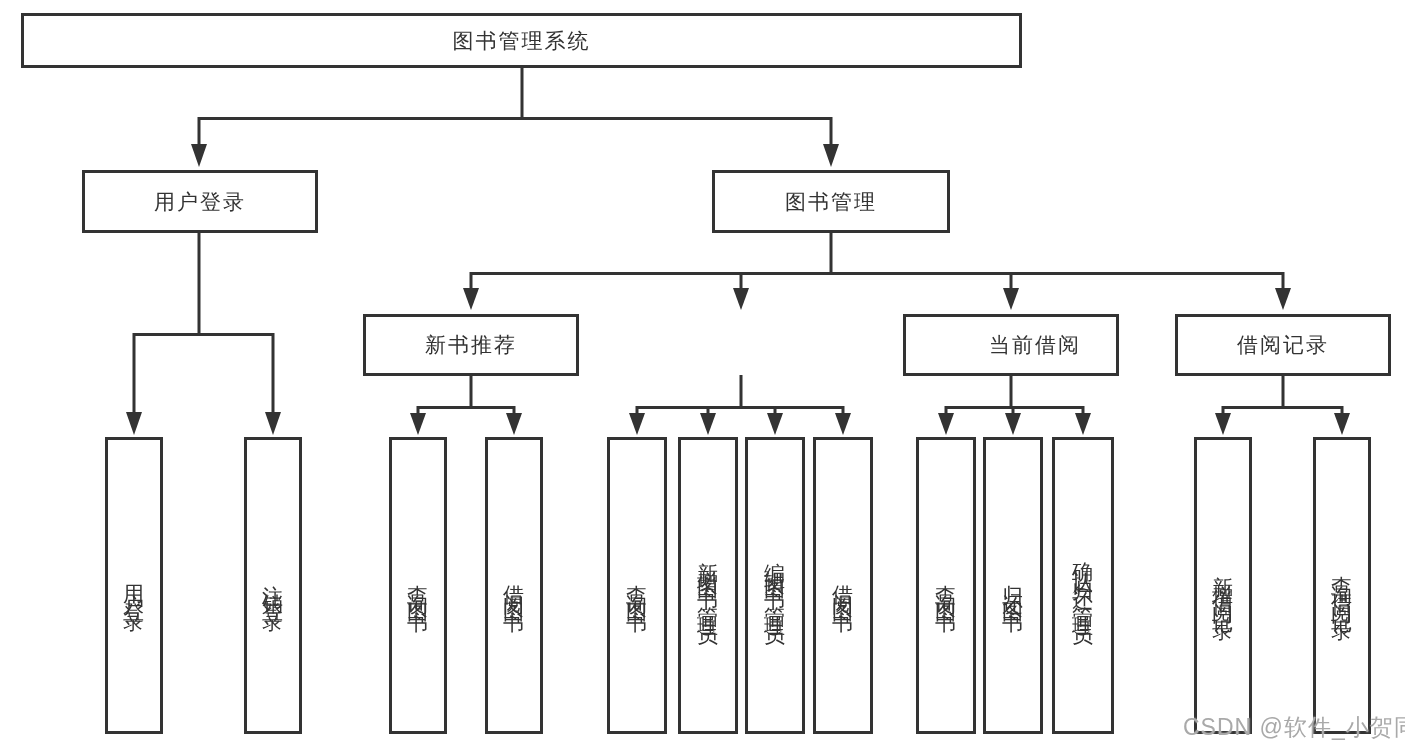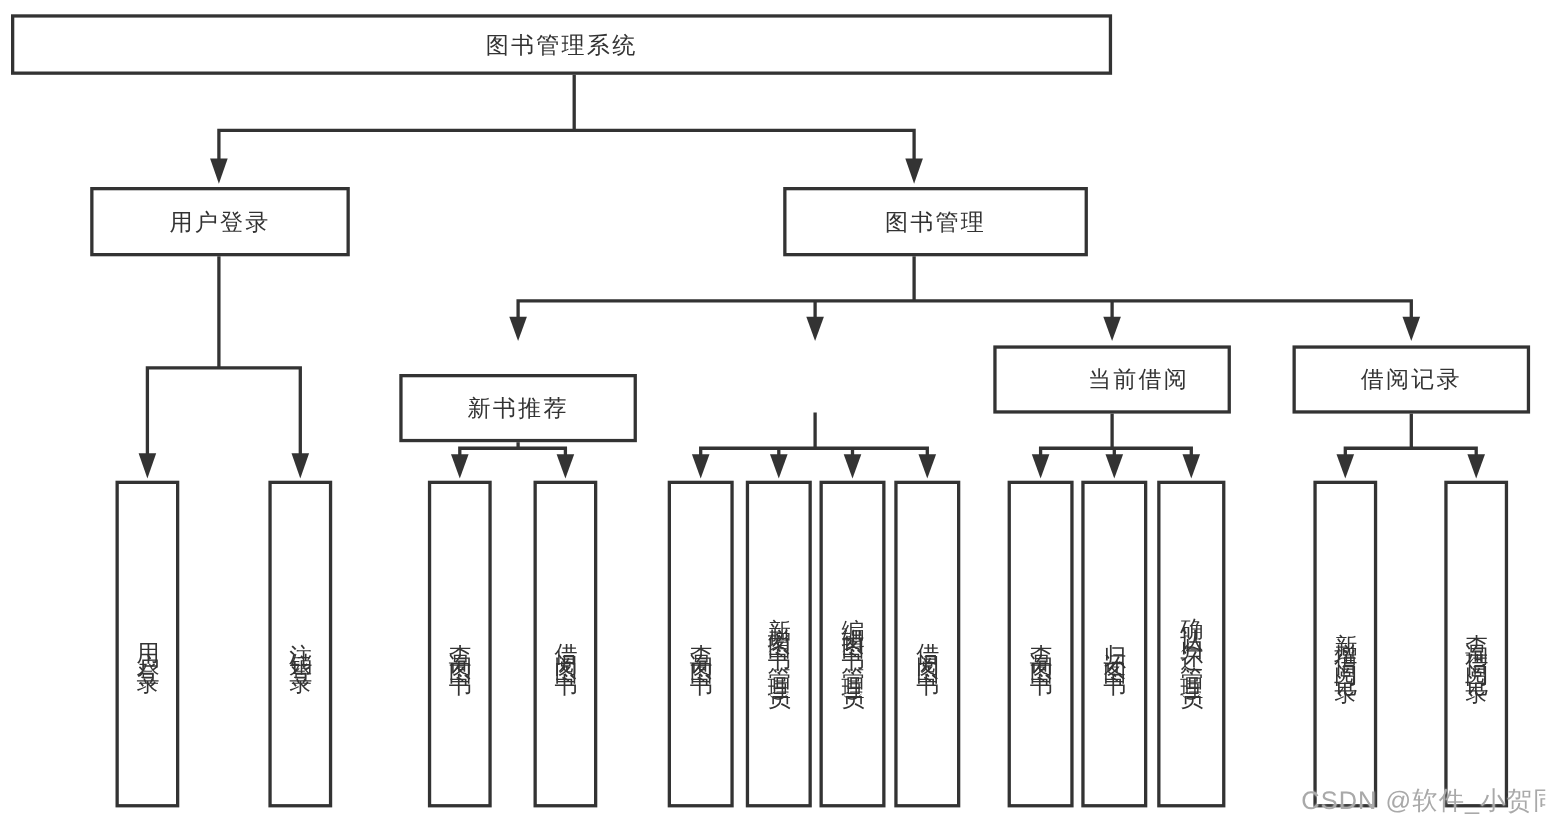--- a/index.html
+++ b/index.html
@@ -111,26 +111,26 @@
       <polygon points="1075,413 1091,413 1083,435" fill="#333333" stroke="none"></polygon>
     </g>
 
     <g stroke="#333333" stroke-width="3" fill="none">
       <path d="M1283 375 V409 M1221.5 407.5 H1343.5 M1223 406 V416 M1342 406 V416"></path>
       <polygon points="1215,413 1231,413 1223,435" fill="#333333" stroke="none"></polygon>
       <polygon points="1334,413 1350,413 1342,435" fill="#333333" stroke="none"></polygon>
     </g>
   </svg>
 
-  <div class="box" style="left:10px; top:13px; width:1001px; height:55px;">图书管理系统</div>
+  <div class="box" style="left:21px; top:13px; width:1001px; height:55px;">图书管理系统</div>
 
   <div class="box" style="left:82px; top:170px; width:236px; height:63px;">用户登录</div>
-  <div class="box" style="left:712px; top:170px; width:277px; height:63px;">图书管理</div>
+  <div class="box" style="left:712px; top:170px; width:238px; height:63px;">图书管理</div>
 
-  <div class="box" style="left:363px; top:314px; width:216px; height:62px;margin-top:26px;">新书推荐</div>
+  <div class="box" style="left:363px; top:314px; width:216px; height:62px;">新书推荐</div>
   <div class="box" style="left:903px; top:314px; width:216px; height:62px;padding-left:48px;">当前借阅</div>
   <div class="box" style="left:1175px; top:314px; width:216px; height:62px;">借阅记录</div>
 
   <div class="vbox" style="left:105px; top:437px; width:58px; height:297px;">用户登录</div>
   <div class="vbox" style="left:244px; top:437px; width:58px; height:297px;">注销登录</div>
 
   <div class="vbox" style="left:389px; top:437px; width:58px; height:297px;">查询图书</div>
   <div class="vbox" style="left:485px; top:437px; width:58px; height:297px;">借阅图书</div>
 
   <div class="vbox" style="left:607px; top:437px; width:60px; height:297px;">查询图书</div>

